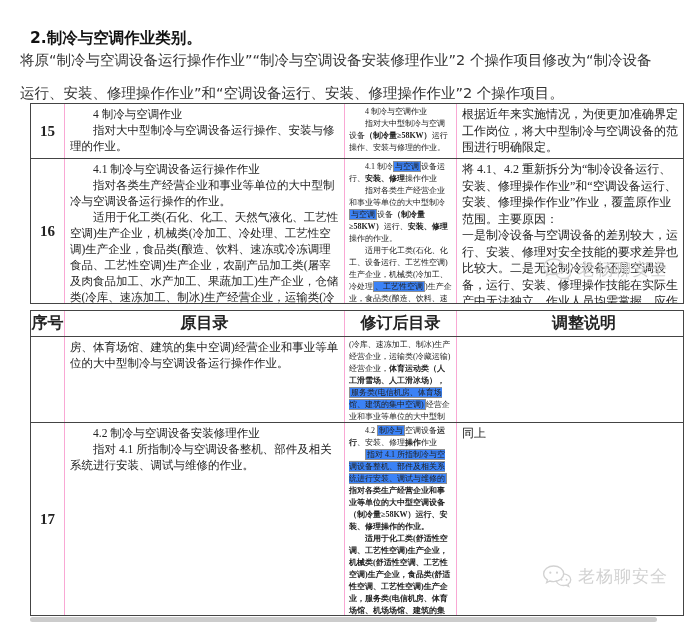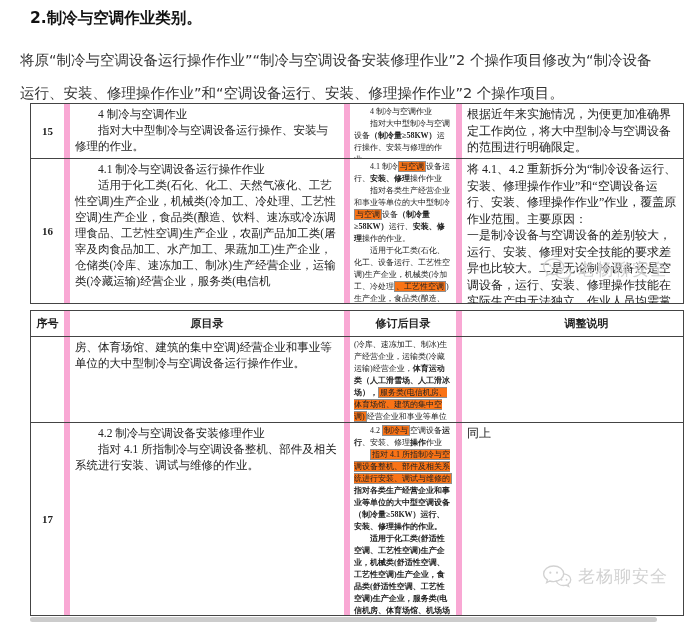--- a/index.html
+++ b/index.html
@@ -1,42 +1,42 @@
 <!DOCTYPE html>
 <html><head>
 <meta charset="utf-8">
 <style>
   html,body{margin:0;padding:0;}
   body{
     width:690px;height:631px;position:relative;overflow:hidden;
     background:#ffffff;font-family:"Liberation Serif","DejaVu Serif",serif;color:#222;
   }
   .doc-title{
-    position:absolute;left:30px;top:8px;font-size:15.5px;font-weight:bold;color:#111;
+    position:absolute;left:30px;top:28px;font-size:15.5px;font-weight:bold;color:#111;
     font-family:"DejaVu Sans","Liberation Sans",sans-serif;white-space:nowrap;
   }
   .intro{position:absolute;left:20px;top:44px;font-size:14.5px;color:#333;
     font-family:"DejaVu Sans","Liberation Sans",sans-serif;}
   .intro .line{white-space:nowrap;height:33px;line-height:33px;}
   .tbl{position:absolute;left:30px;border:1px solid #444;border-collapse:collapse;}
   .trow{display:flex;border-top:1px solid #444;}
   .trow:first-child{border-top:none;}
-  .cell{border-left:6px solid #f9a8d4;overflow:hidden;box-sizing:border-box;}
+  .cell{border-left:1px solid #f9a8d4;overflow:hidden;box-sizing:border-box;}
   .cell:first-child{border-left:none;}
   .c-num{display:flex;align-items:center;justify-content:center;
-    font-size:11px;font-weight:600;}
+    font-size:15px;font-weight:600;}
   .c-orig{font-size:11.5px;line-height:16px;padding:2px 5px;}
   .c-rev{font-size:8px;line-height:12px;padding:2px 4px;}
   .c-note{font-size:12px;line-height:16.5px;padding:2px 5px;}
   .hcell{display:flex;align-items:center;justify-content:center;
-    font-size:11px;font-weight:bold;padding:0;}
+    font-size:16px;font-weight:bold;padding:0;}
   .p{margin:0;}
   .ind{text-indent:2em;}
   .b{font-weight:bold;}
-  .x{border:1px solid #8f8f8f;background:#f97316;padding:0 1px;}
+  .x{border:1px solid #8f8f8f;background:#3b82f6;padding:0 1px;}
   .watermark{position:absolute;display:flex;align-items:center;gap:6px;
     color:#d2d2d2;font-size:17px;font-family:"DejaVu Sans","Liberation Sans",sans-serif;
     letter-spacing:1px;white-space:nowrap;}
   .wm-icon{width:30px;height:26px;flex:0 0 auto;}
   .bottom-bar{position:absolute;left:30px;top:617px;width:627px;height:5px;
     background:#cccccc;border-radius:3px;}
 </style>
 </head>
 <body>
 
@@ -60,20 +60,21 @@
           <div class="p ind"><span>指对大中型制冷与空调设备</span><span class="b">（制冷量≥58KW）</span><span>运行操作、安装与修理的作业。</span></div>
         </div>
         <div class="cell c-note" style="width: 227px;">
           <div class="p"><span>根据近年来实施情况，为便更加准确界定工作岗位，将大中型制冷与空调设备的范围进行明确限定。</span></div>
         </div>
       </div>
       <div class="trow" style="height: 144px;">
         <div class="cell c-num" style="width: 33px;">16</div>
         <div class="cell c-orig" style="width: 280px;">
           <div class="p ind"><span>4.1 制冷与空调设备运行操作作业</span></div>
+          <div class="p ind"><span>指对各类生产经营企业和事业等单位的大中型制冷与空调设备运行操作的作业。</span></div>
           <div class="p ind"><span>适用于化工类(石化、化工、天然气液化、工艺性空调)生产企业，机械类(冷加工、冷处理、工艺性空调)生产企业，食品类(酿造、饮料、速冻或冷冻调理食品、工艺性空调)生产企业，农副产品加工类(屠宰及肉食品加工、水产加工、果蔬加工)生产企业，仓储类(冷库、速冻加工、制冰)生产经营企业，运输类(冷藏运输)经营企业，服务类(电信机</span></div>
         </div>
         <div class="cell c-rev" style="width: 112px;">
           <div class="p ind"><span>4.1 制冷</span><span class="x">与空调</span><span>设备运行、</span><span class="b">安装、修理</span><span>操作作业</span></div>
           <div class="p ind"><span>指对各类生产经营企业和事业等单位的大中型制冷</span><span class="x">与空调</span><span>设备</span><span class="b">（制冷量≥58KW）</span><span>运行、</span><span class="b">安装、修理</span><span>操作的作业。</span></div>
           <div class="p ind"><span>适用于化工类(石化、化工、设备运行、工艺性空调)生产企业，机械类(冷加工、冷处理</span><span class="x">、工艺性空调</span><span>)生产企业，食品类(酿造、饮料、速冻或冷冻调理食品</span></div>
         </div>
         <div class="cell c-note" style="width: 227px;">
           <div class="p"><span>将 4.1、4.2 重新拆分为“制冷设备运行、安装、修理操作作业”和“空调设备运行、安装、修理操作作业”作业，覆盖原作业范围。主要原因：</span></div>
           <div class="p"><span>一是制冷设备与空调设备的差别较大，运行、安装、修理对安全技能的要求差异也比较大。二是无论制冷设备还是空调设备，运行、安装、修理操作技能在实际生产中无法独立，作业人员均需掌握，应作合并。</span></div>

